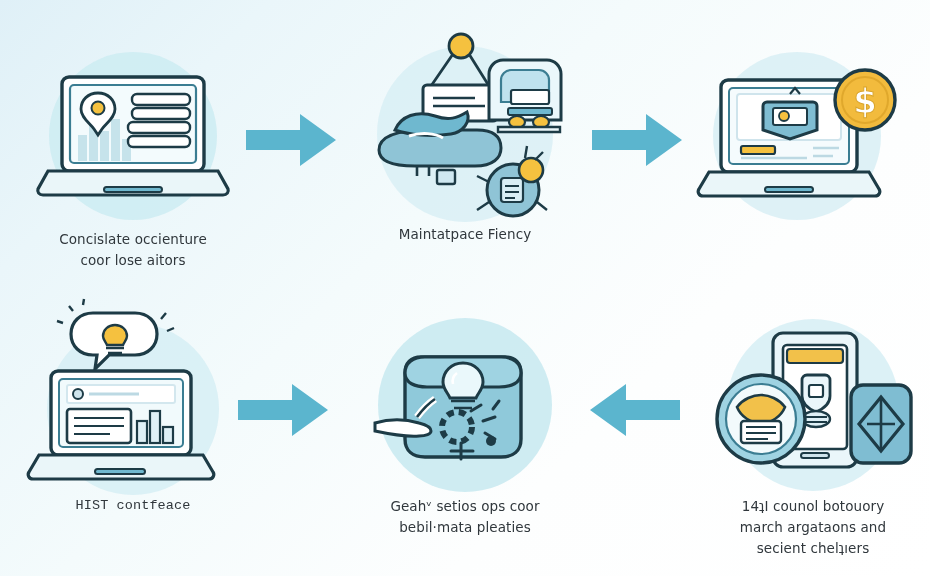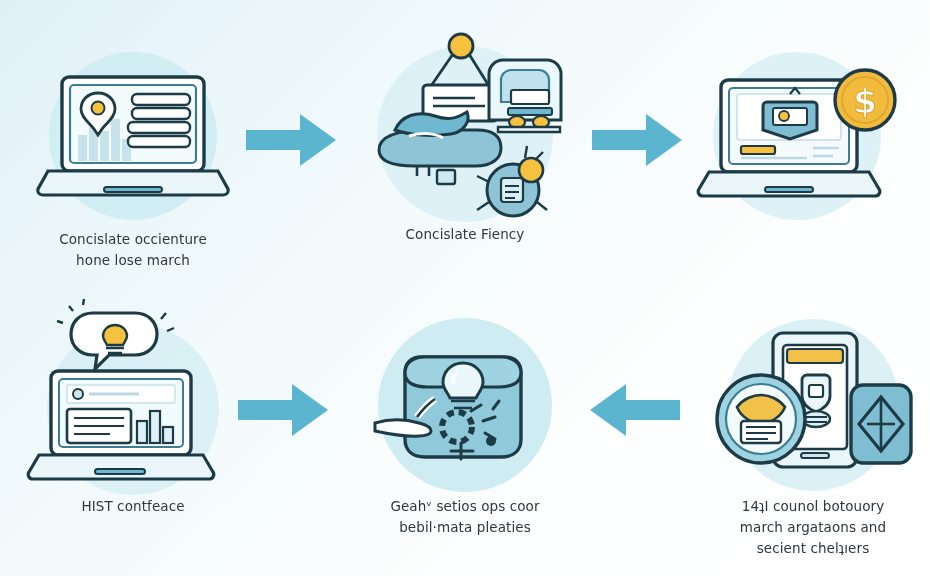--- a/index.html
+++ b/index.html
@@ -25,21 +25,21 @@
   }
 
   
   .arrow{position:absolute;z-index:3;}
 
   
   #cell-1{left:8px;  top:48px;}
   #cell-2{left:340px;top:30px;}
   #cell-3{left:672px;top:48px;}
   
-  #cell-4{left:8px;  top:305px;}
+  #cell-4{left:8px;  top:305px;font-family:Liberation Mono, monospace;}
   #cell-5{left:340px;top:320px;align-items:center;}
   #cell-6{left:688px;top:320px;}
 
   #arrow-1{left:246px;top:112px;}
   #arrow-2{left:592px;top:112px;}
   #arrow-3{left:238px;top:382px;}
   #arrow-4{left:588px;top:382px;}
 </style>
 </head>
 <body>
@@ -70,21 +70,21 @@
           <rect x="90" y="61" width="62" height="11" rx="5"></rect>
           <rect x="90" y="75" width="62" height="11" rx="5"></rect>
         </g>
 
         <path d="M10 110h170l10 18c1 3-1 6-5 6H5c-4 0-6-3-5-6z" fill="#eaf6f9" stroke="#1d3b46" stroke-width="3.2"></path>
         <rect x="66" y="126" width="58" height="5" rx="2.5" fill="#6fb8cf" stroke="#1d3b46" stroke-width="2"></rect>
       </svg>
     </div>
     <div class="caption">
       <div>Concislate occienture</div>
-      <div>hone lose march</div>
+      <div>coor lose aitors</div>
     </div>
   </div>
 
   <div class="cell" id="cell-2">
     <div class="art" style="height:192px">
       <div class="halo soft" style="width:176px;height:176px;top:54%"></div>
       <svg width="200" height="192" viewBox="0 0 200 192">
 
         <circle cx="96" cy="16" r="12" fill="#f5c13f" stroke="#1d3b46" stroke-width="2.8"></circle>
         <path d="M88 24 L66 56 M104 24 L124 56" stroke="#1d3b46" stroke-width="2.8" fill="none"></path>
@@ -112,21 +112,21 @@
         <g stroke="#1d3b46" stroke-width="2">
             <path d="M140 156h14M140 162h14M140 168h10"></path>
           </g>
         <circle cx="166" cy="140" r="12" fill="#f5c13f" stroke="#1d3b46" stroke-width="2.6"></circle>
         <g stroke="#1d3b46" stroke-width="2.4" fill="none">
           <path d="M124 152l-12-6M124 172l-12 8M172 172l10 8M160 128l2-12M170 130l8-8"></path>
         </g>
       </svg>
     </div>
     <div class="caption" style="margin-top:2px">
-      <div>Concislate Fiency</div>
+      <div>Maintatpace Fiency</div>
     </div>
   </div>
 
   <div class="cell" id="cell-3">
     <div class="art">
       <div class="halo" style="background:#d8eef5"></div>
       <svg width="200" height="155" viewBox="0 0 200 155">
         <rect x="24" y="22" width="136" height="92" rx="7" fill="#ffffff" stroke="#1d3b46" stroke-width="3.4"></rect>
         <rect x="32" y="30" width="120" height="76" rx="4" fill="#f5fbfd" stroke="#3b7d92" stroke-width="2"></rect>
         <rect x="40" y="36" width="104" height="46" rx="3" fill="#ffffff" stroke="#cfe4ec" stroke-width="2"></rect>

